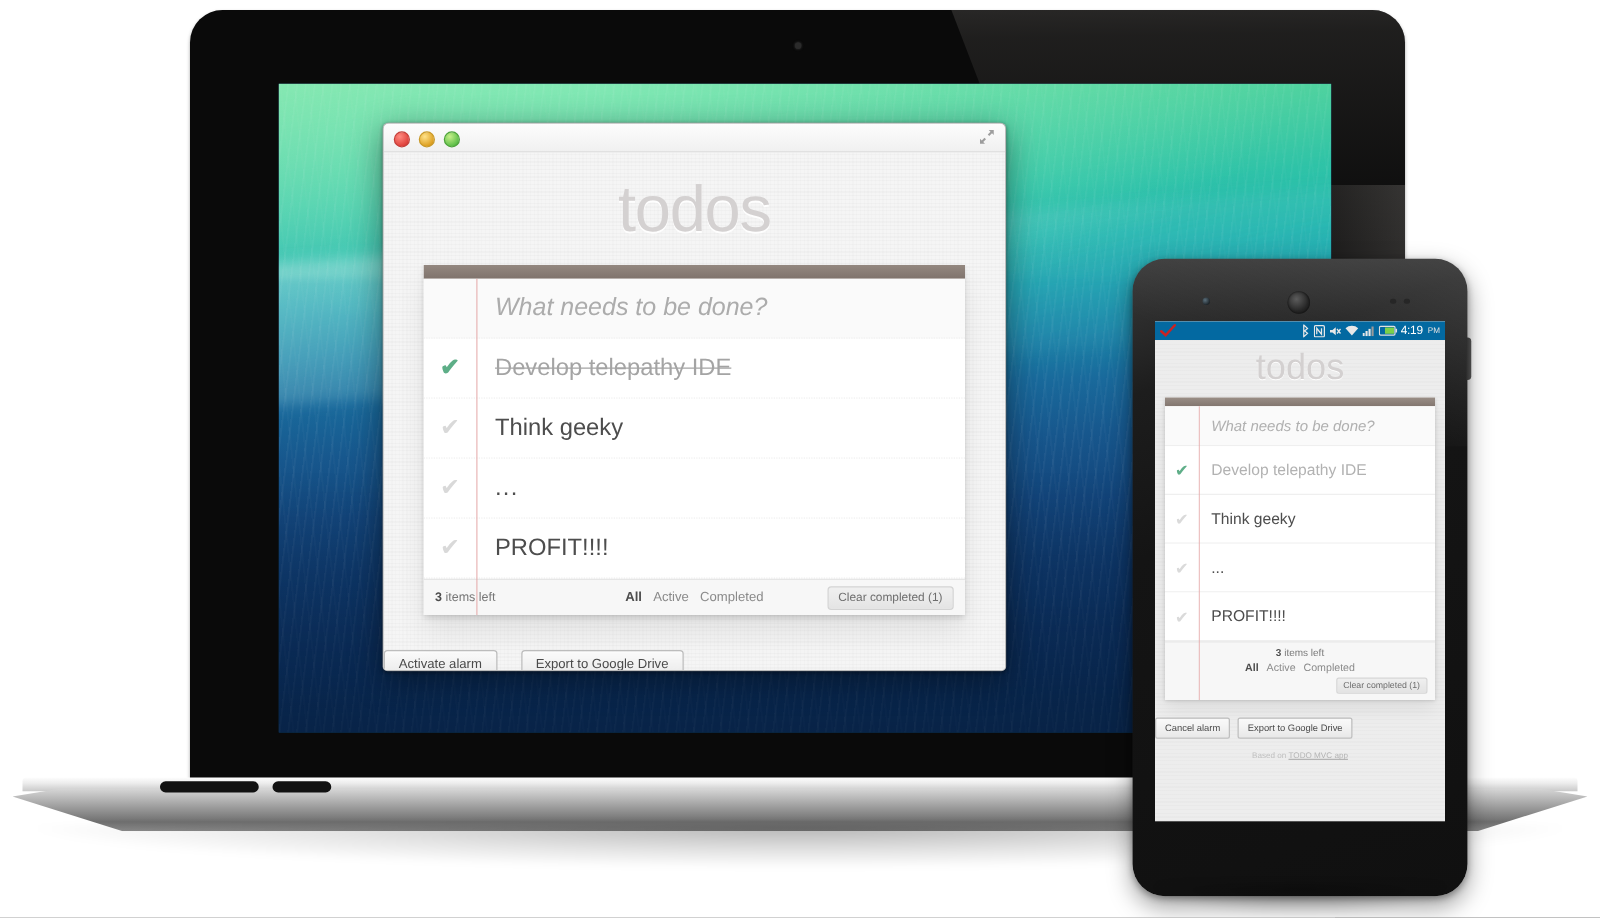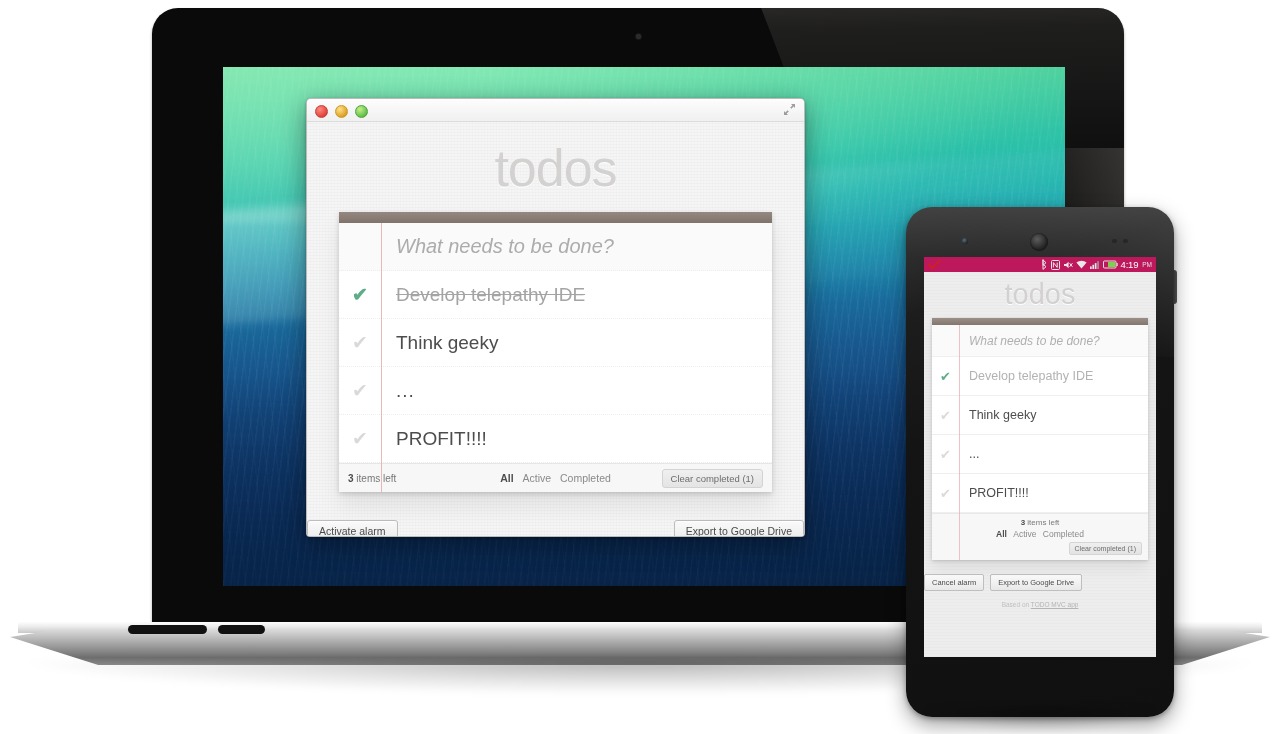--- a/index.html
+++ b/index.html
@@ -264,21 +264,21 @@
     font-size: 9.5px;
     color: #6d6d6d;
     background: linear-gradient(#f0f0f0,#e4e4e4);
     border: 1px solid #d3d3d3;
     border-radius: 3px;
     padding: 3px 8px;
   }
 
   .actions {
     display: flex;
-    justify-content: space-between;
+    justify-content: flex-start;
     gap: 19px;
     margin-top: 28px;
   }
   .act-btn {
     font-size: 10.5px;
     color: #4a4a4a;
     background: linear-gradient(#fbfbfb,#e9e9e9);
     border: 1px solid #bdbdbd;
     border-radius: 3px;
     padding: 4px 11px;
@@ -381,21 +381,21 @@
   }
   .phone-screen {
     position: absolute;
     left: 18px; top: 50px;
     width: 232px; height: 400px;
     background: #eeeeee;
     overflow: hidden;
   }
   .status-bar {
     height: 15px;
-    background: #be185d;
+    background: #0369a1;
     display: flex;
     align-items: center;
     padding: 0 4px;
     color: #dedede;
     font-size: 9px;
   }
   .status-left { display: flex; align-items: center; gap: 3px; }
   .status-right { margin-left: auto; display: flex; align-items: center; gap: 3px; }
   .clock { font-size: 9.5px; color: #fff; letter-spacing: -0.2px; }
   .clock-ampm { font-size: 6.5px; color: #e2e2e2; margin-left: 1px; }

